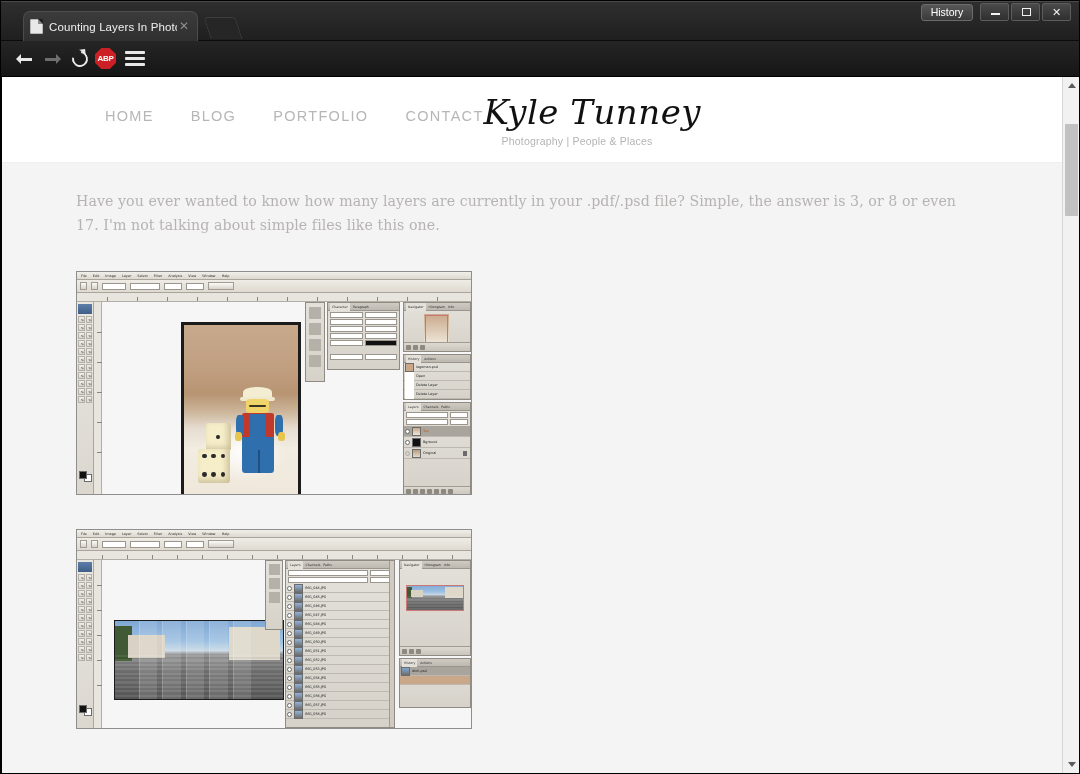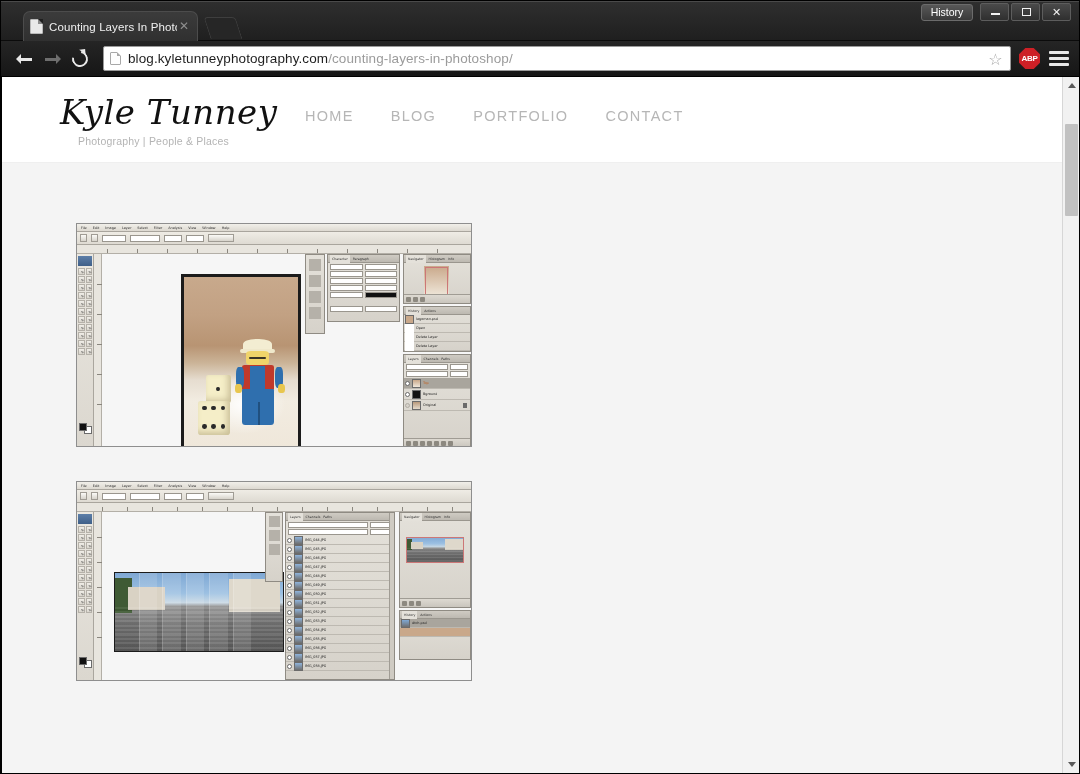--- a/index.html
+++ b/index.html
@@ -425,51 +425,47 @@
     <div class="nav-btn">
       <span class="arrow-ico fwd">
         <span class="shaft"></span>
           <span class="head" style="border-color:transparent transparent transparent #6e6e6e;"></span>
       </span>
     </div>
     <div class="nav-btn">
       <span class="reload-ico"></span>
     </div>
 
-    <div id="omnibox">
-      <span class="page-ico"></span>
-      <span id="url-text"><span class="host">blog.kyletunneyphotography.com</span><span class="path">/counting-layers-in-photoshop/</span></span>
-      <span id="star-button">☆</span>
-    </div>
 
     <div id="abp-button">ABP</div>
     <div id="menu-button">
       <span></span>
         <span></span>
         <span></span>
     </div>
   </div>
 
   <div id="viewport">
     <div id="page">
 
       <div id="site-header">
-        <div id="logo-block">
-          <div id="logo-text">Kyle Tunney</div>
-          <div id="logo-sub">Photography | People &amp; Places</div>
-        </div>
         <div id="main-nav">
           <a href="#">HOME</a>
           <a href="#">BLOG</a>
           <a href="#">PORTFOLIO</a>
           <a href="#">CONTACT</a>
         </div>
+        <div id="logo-block">
+          <div id="logo-text">Kyle Tunney</div>
+          <div id="logo-sub">Photography | People &amp; Places</div>
+        </div>
       </div>
 
       <div id="content">
+        <p class="para">Have you ever wanted to know how many layers are currently in your .pdf/.psd file? Simple, the answer is 3, or 8 or even 17. I'm not talking about simple files like this one.</p>
 
         <div class="figure">
           <div class="ps" style="width:396px;height:224px;">
 
             <div class="ps-menubar">
               <span>File</span>
               <span>Edit</span>
               <span>Image</span>
               <span>Layer</span>
               <span>Select</span>

